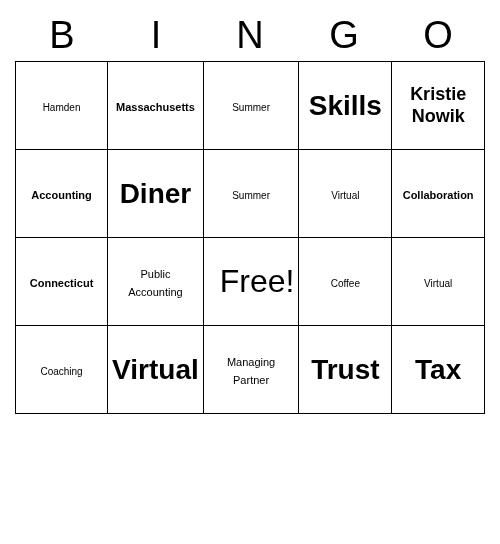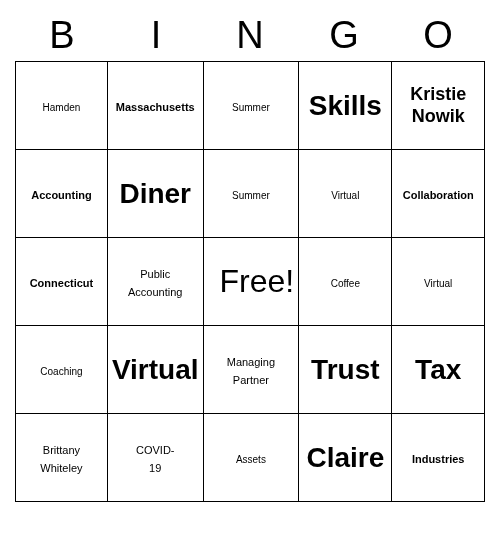--- a/index.html
+++ b/index.html
@@ -130,22 +130,15 @@
           <td><span class="cell-medium">Coffee</span></td>
           <td><span class="cell-medium">Virtual</span></td>
         </tr>
         <tr>
           <td><span class="cell-medium">Coaching</span></td>
           <td><span class="cell-large">Virtual</span></td>
           <td><span class="cell-two-line-small">Managing<br>Partner</span></td>
           <td><span class="cell-xlarge">Trust</span></td>
           <td><span class="cell-xlarge">Tax</span></td>
         </tr>
-        <tr>
-          <td><span class="cell-two-line-small">Brittany<br>Whiteley</span></td>
-          <td><span class="cell-two-line-small">COVID-<br>19</span></td>
-          <td><span class="cell-medium">Assets</span></td>
-          <td><span class="cell-large">Claire</span></td>
-          <td><span class="cell-small">Industries</span></td>
-        </tr>
       </tbody>
   </table>
 </div>
 
 </body></html>

